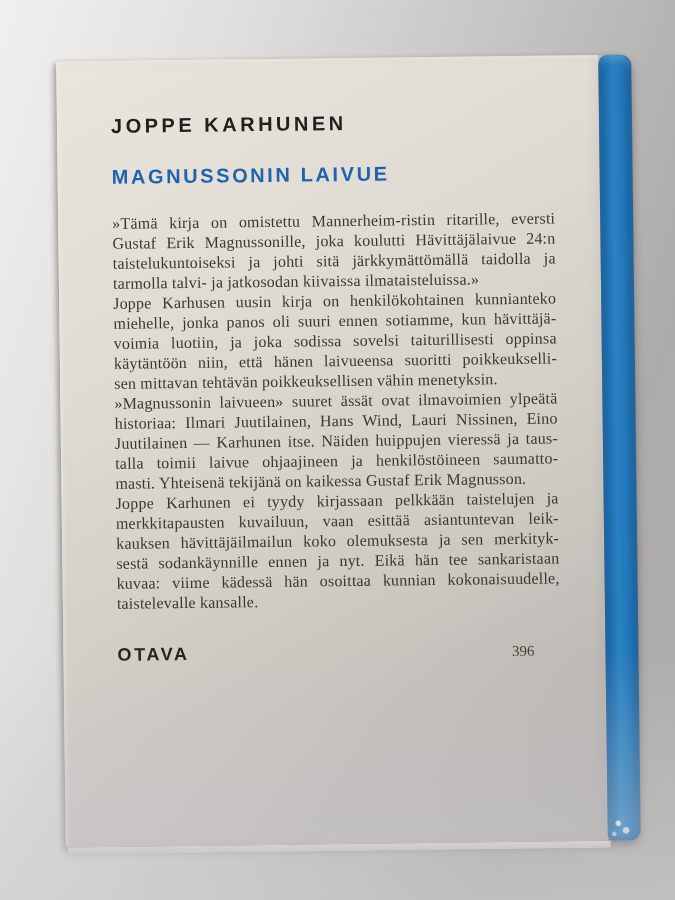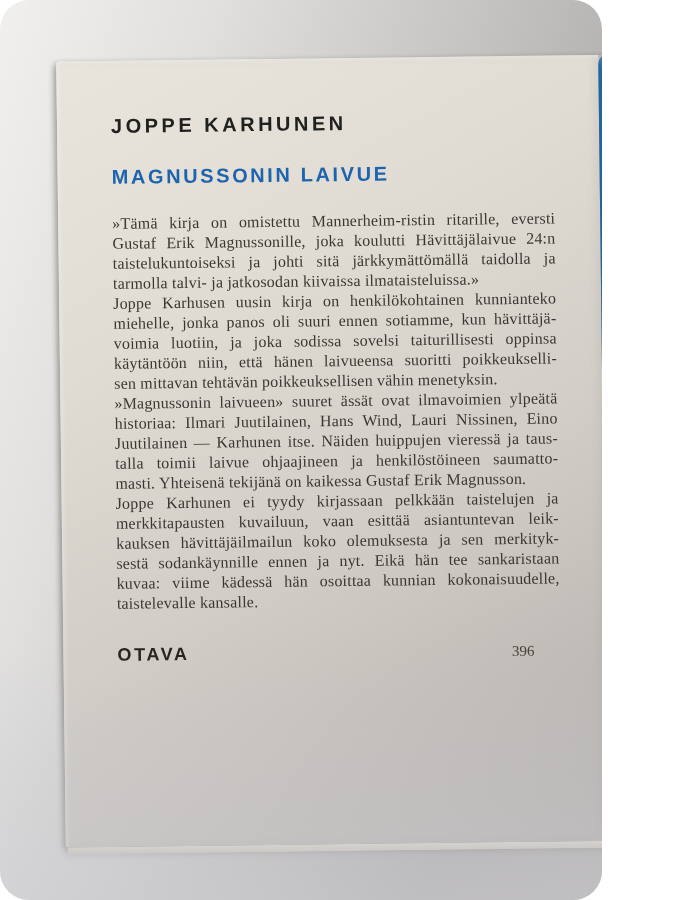--- a/index.html
+++ b/index.html
@@ -1,22 +1,21 @@
 <!DOCTYPE html>
 <html><head>
 <meta charset="utf-8">
 <style>
   html,body{margin:0;padding:0;}
   body{width:675px;height:900px;overflow:hidden;font-family:"Liberation Sans",sans-serif;}
 
   
   .scene{
-    position:relative;width:602px;height:900px;overflow:hidden;
+    position:relative;width:675px;height:900px;overflow:hidden;
     background:linear-gradient(108deg,#f1f0ef 0%,#e0dfde 25%,#c2c0be 58%,#adabaa 80%,#b0aeac 100%);
-    border-radius:29px;
   }
   .scene::after{
     content:'';position:absolute;left:0;right:0;bottom:0;height:28%;
     background:linear-gradient(to top,rgba(206,205,211,.55),rgba(206,205,211,0));
     pointer-events:none;
   }
 
   
   .book{
     position:absolute;left:61px;top:58px;width:575px;height:786px;

